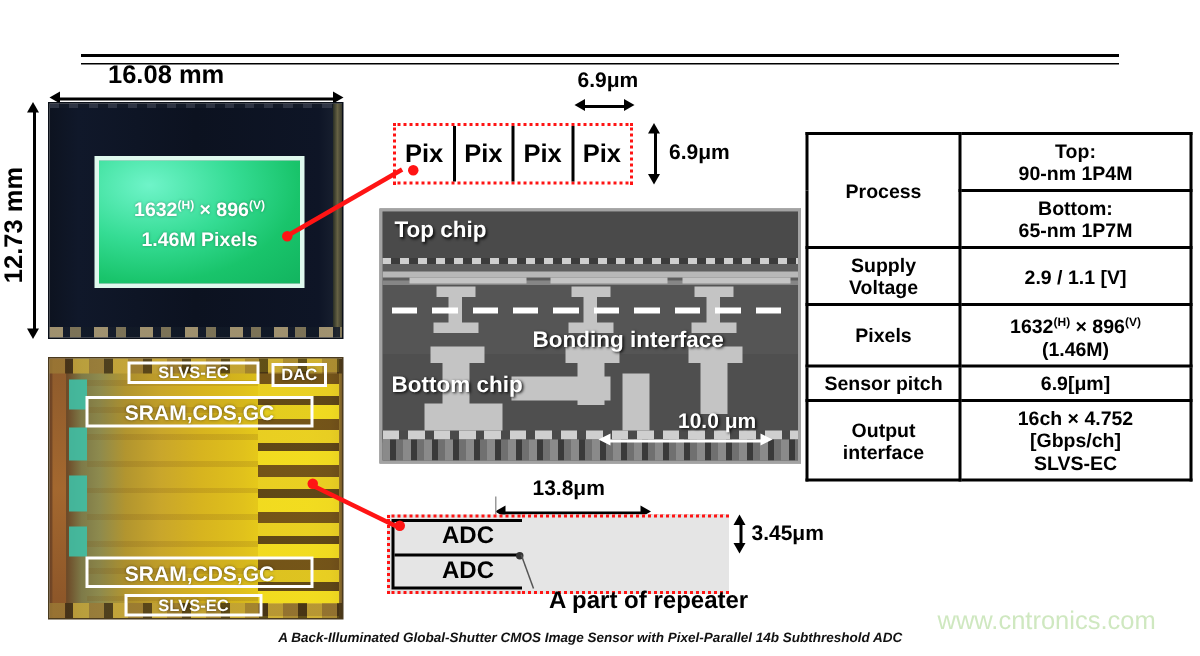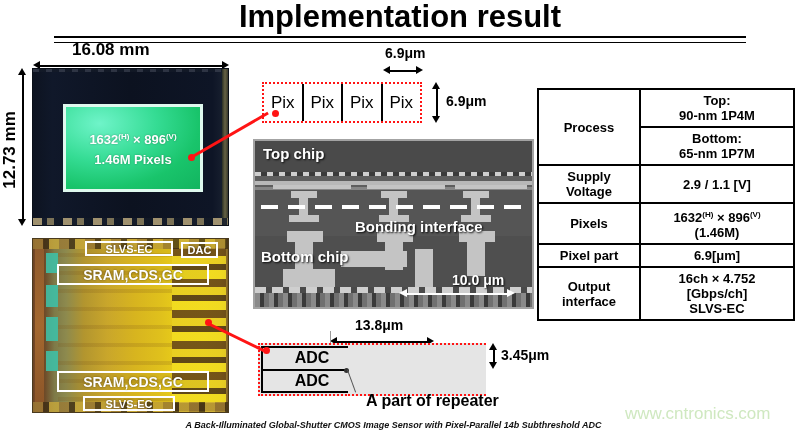--- a/index.html
+++ b/index.html
@@ -140,21 +140,21 @@
 
   
   .pixrow{
     position:absolute;left:262px;top:82px;width:160px;height:41px;
     border:2px dotted #ff1414;box-sizing:border-box;
     display:flex;background:#fff;
   }
   .pixcell{
     flex:1;border-right:2px solid #000;box-sizing:border-box;
     display:flex;align-items:center;justify-content:center;
-    font-weight:normal;font-size:17px;color:#000;
+    font-weight:bold;font-size:17px;color:#000;
   }
   .pixcell:last-child{border-right:none;}
 
   
   .sem{
     position:absolute;left:253px;top:139px;width:281px;height:170px;
     background:#5e5e5e;border:2px solid #a3a3a3;box-sizing:border-box;overflow:hidden;
   }
   .sem .upper{position:absolute;left:0;top:0;width:100%;height:31px;background:#4a4a4a;}
   .sem .lineA{position:absolute;left:0;top:31px;width:100%;height:4px;
@@ -222,21 +222,20 @@
   .watermark{
     position:absolute;left:625px;top:404px;
     font-size:17px;color:#cfe8c0;font-weight:normal;white-space:nowrap;
   }
 </style>
 </head>
 <body>
 
 <div id="root">
 
-  <div class="title">Implementation result</div>
   <div class="title-rule"></div>
 
   <div class="dim" style="left:72px;top:40px;font-size:17px;">16.08 mm</div>
   <div class="harrow" style="left:33px;top:61px;width:196px;">
       <div class="bar"></div>
     </div>
 
   <div class="dim" style="left:-29px;top:140px;font-size:17px;transform:rotate(-90deg);">12.73 mm</div>
   <div class="varrow" style="left:18px;top:68px;height:158px;">
       <div class="bar"></div>
@@ -382,21 +381,21 @@
       </td>
       <td>2.9 / 1.1 [V]</td>
     </tr>
     <tr>
       <td class="lab">Pixels</td>
       <td>
         <span>1632</span><span class="sup">(H)</span><span> × 896</span><span class="sup">(V)</span><br><span>(1.46M)</span>
       </td>
     </tr>
     <tr>
-      <td class="lab">Pixel part</td>
+      <td class="lab">Sensor pitch</td>
       <td>6.9[μm]</td>
     </tr>
     <tr>
       <td class="lab">
         <span>Output</span><br><span>interface</span>
       </td>
       <td>
         <span>16ch × 4.752</span><br><span>[Gbps/ch]</span><br><span>SLVS-EC</span>
       </td>
     </tr>

